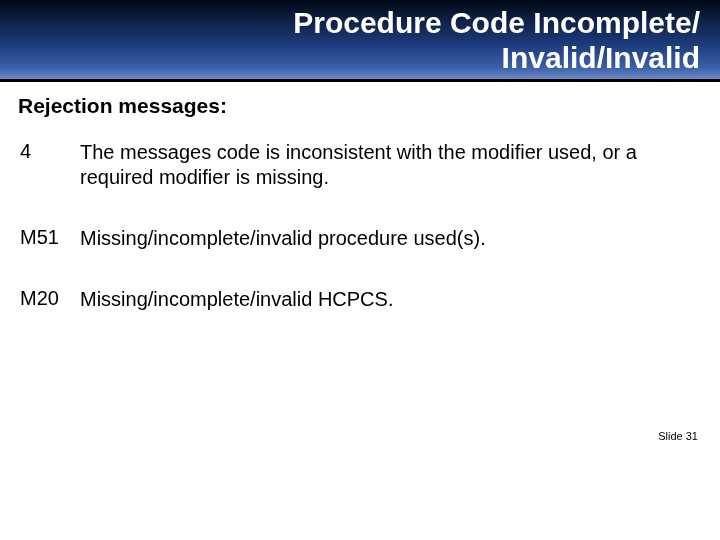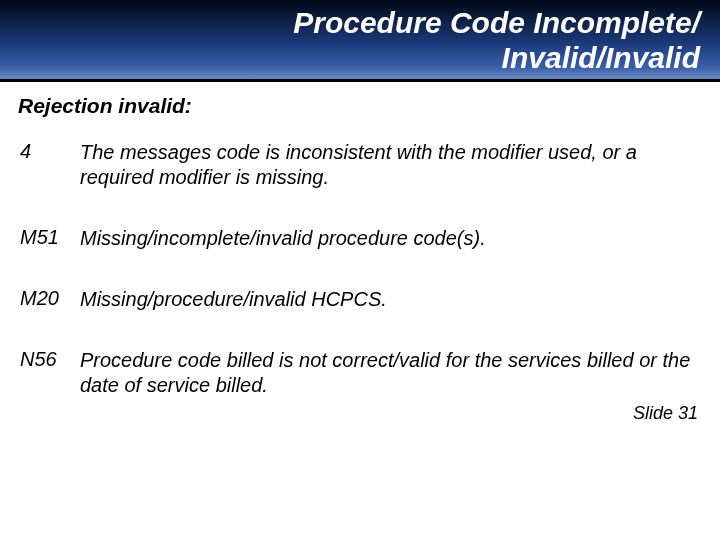--- a/index.html
+++ b/index.html
@@ -1,17 +1,17 @@
 <!DOCTYPE html>
 <html><head>
 <meta charset="utf-8">
 <style>
   * { margin: 0; padding: 0; box-sizing: border-box; }
   html, body { width: 720px; height: 540px; font-family: Arial, Helvetica, sans-serif; background: #fff; color: #000; }
-  .slide { width: 720px; height: 456px; position: relative; font-style: italic; }
+  .slide { width: 720px; height: 456px; position: relative; }
   .header {
     width: 100%;
     background: linear-gradient(to bottom, #000814 0%, #0b1b3a 20%, #1b3a7a 55%, #3a5fa8 85%, #6b88c4 100%);
     padding: 6px 20px 4px 0;
     text-align: right;
   }
   .title {
     color: #fff;
     font-size: 30px;
     font-weight: bold;
@@ -45,53 +45,49 @@
     padding-left: 2px;
   }
   .desc {
     flex: 1;
     font-size: 20px;
     line-height: 1.25;
     padding-right: 4px;
   }
   .footer {
     position: absolute;
-    bottom: 32px;
+    bottom: 14px;
     right: 22px;
-    font-size: 18px;
+    font-size: 11px;
     color: #000;
   }
 </style>
 </head>
 <body>
 
 <div class="slide">
   <div class="header">
     <div class="title">
       <span>Procedure Code Incomplete/</span><br>
       <span>Invalid/Invalid</span>
     </div>
   </div>
   <div class="title-underline"></div>
 
   <div class="content">
-    <div class="subheading">Rejection invalid:</div>
+    <div class="subheading">Rejection messages:</div>
 
     <div class="row">
       <div class="code">4</div>
       <div class="desc">The messages code is inconsistent with the modifier used, or a required modifier is missing.</div>
     </div>
     <div class="row">
       <div class="code">M51</div>
-      <div class="desc">Missing/incomplete/invalid procedure code(s).</div>
+      <div class="desc">Missing/incomplete/invalid procedure used(s).</div>
     </div>
     <div class="row">
       <div class="code">M20</div>
-      <div class="desc">Missing/procedure/invalid HCPCS.</div>
-    </div>
-    <div class="row">
-      <div class="code">N56</div>
-      <div class="desc">Procedure code billed is not correct/valid for the services billed or the date of service billed.</div>
+      <div class="desc">Missing/incomplete/invalid HCPCS.</div>
     </div>
   </div>
 
   <div class="footer">Slide 31</div>
 </div>
 
 </body></html>

